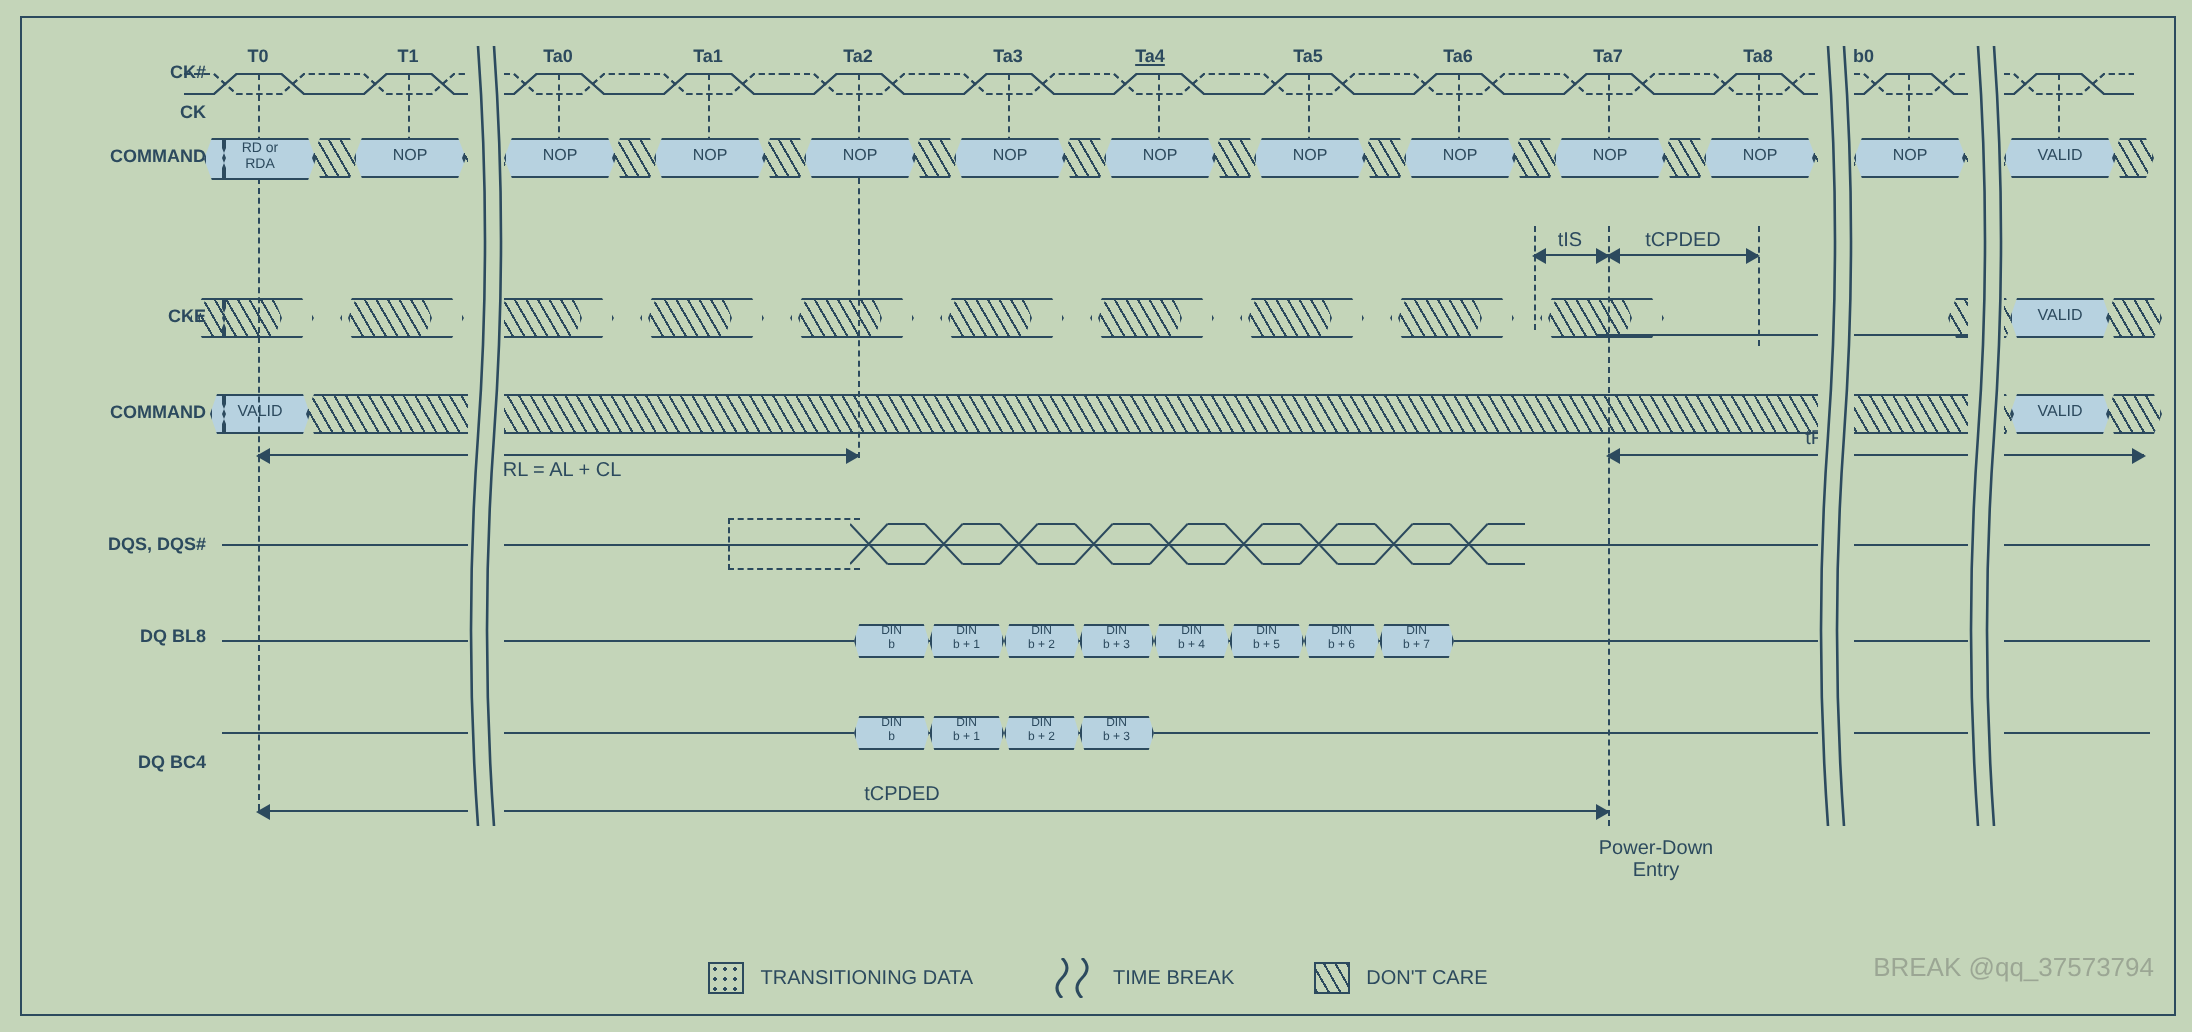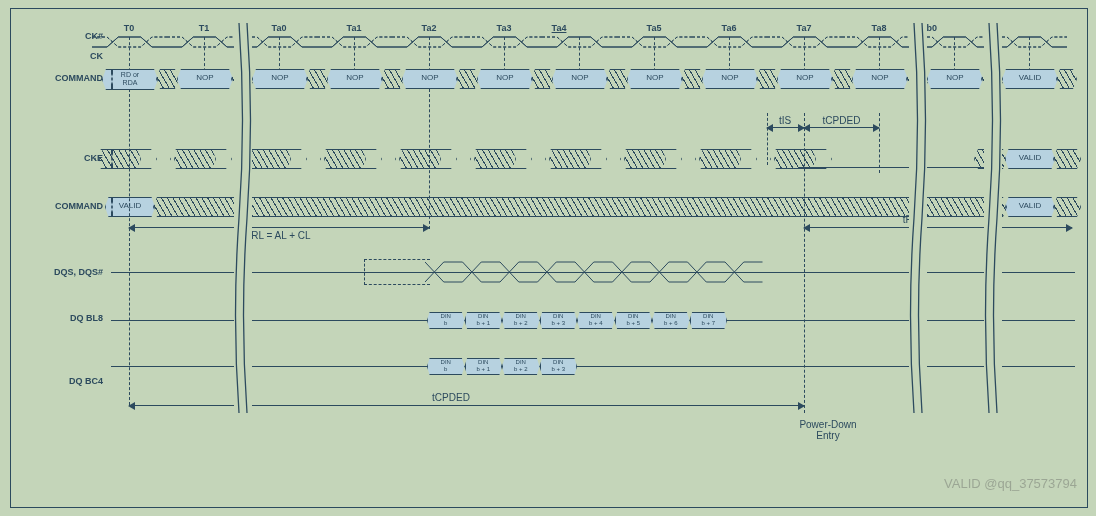--- a/index.html
+++ b/index.html
@@ -53,21 +53,21 @@
         <div class="tick" style="left: 173px;">T1</div>
         <div class="vdash" style="left: 193px; top: 28px; height: 50px;"></div>
         <div class="tick" style="left: 248px;">Ta0</div>
         <div class="vdash" style="left: 268px; top: 28px; height: 50px;"></div>
         <div class="tick" style="left: 323px;">Ta1</div>
         <div class="vdash" style="left: 343px; top: 28px; height: 50px;"></div>
         <div class="tick" style="left: 398px;">Ta2</div>
         <div class="vdash" style="left: 418px; top: 28px; height: 50px;"></div>
         <div class="tick" style="left: 473px;">Ta3</div>
         <div class="vdash" style="left: 493px; top: 28px; height: 50px;"></div>
-        <div class="tick" style="left: 528px; text-decoration: underline;">Ta4</div>
+        <div class="tick" style="left: 544px; text-decoration: underline;">Ta4</div>
         <div class="vdash" style="left: 568px; top: 28px; height: 50px;"></div>
         <div class="tick" style="left: 623px;">Ta5</div>
         <div class="vdash" style="left: 643px; top: 28px; height: 50px;"></div>
         <div class="tick" style="left: 698px;">Ta6</div>
         <div class="vdash" style="left: 718px; top: 28px; height: 50px;"></div>
         <div class="tick" style="left: 773px;">Ta7</div>
         <div class="vdash" style="left: 793px; top: 28px; height: 50px;"></div>
         <div class="tick" style="left: 848px;">Ta8</div>
         <div class="vdash" style="left: 868px; top: 28px; height: 50px;"></div>
         <div class="tick" style="left: 898px;">Tb0</div>
@@ -322,17 +322,33 @@
             <path d="M5 0 Q12 97 5 195 Q-2 292 5 390 M13 0 Q20 97 13 195 Q6 292 13 390" stroke="#2c4a5e" fill="none" stroke-width="1.3"></path>
           </svg></div>
         <div style="position: absolute; left: 897.5px; top: 14px; width: 18px; height: 390px; background: rgb(196, 213, 185);"><svg width="18" height="390">
             <path d="M5 0 Q12 97 5 195 Q-2 292 5 390 M13 0 Q20 97 13 195 Q6 292 13 390" stroke="#2c4a5e" fill="none" stroke-width="1.3"></path>
           </svg></div>
         <div style="position: absolute; left: 972.5px; top: 14px; width: 18px; height: 390px; background: rgb(196, 213, 185);"><svg width="18" height="390">
             <path d="M5 0 Q12 97 5 195 Q-2 292 5 390 M13 0 Q20 97 13 195 Q6 292 13 390" stroke="#2c4a5e" fill="none" stroke-width="1.3"></path>
           </svg></div>
       </div>
 
-
-<div class="watermark">VALID @qq_37573794</div>
+<div class="legend">
+  <div class="item">
+          <div class="sw dot"></div>
+          <span>TRANSITIONING DATA</span>
+        </div>
+  <div class="item">
+    <svg width="22" height="20">
+            <path d="M4 0 Q9 5 4 10 Q-1 15 4 20 M14 0 Q19 5 14 10 Q9 15 14 20" stroke="#2c4a5e" fill="none" stroke-width="1.5"></path>
+          </svg>
+    <span>TIME BREAK</span>
+        </div>
+  <div class="item">
+          <div class="sw htch"></div>
+          <span>DON'T CARE</span>
+        </div>
+</div>
+
+<div class="watermark">BREAK @qq_37573794</div>
 
 </div>
 </div>
 
 </body></html>

